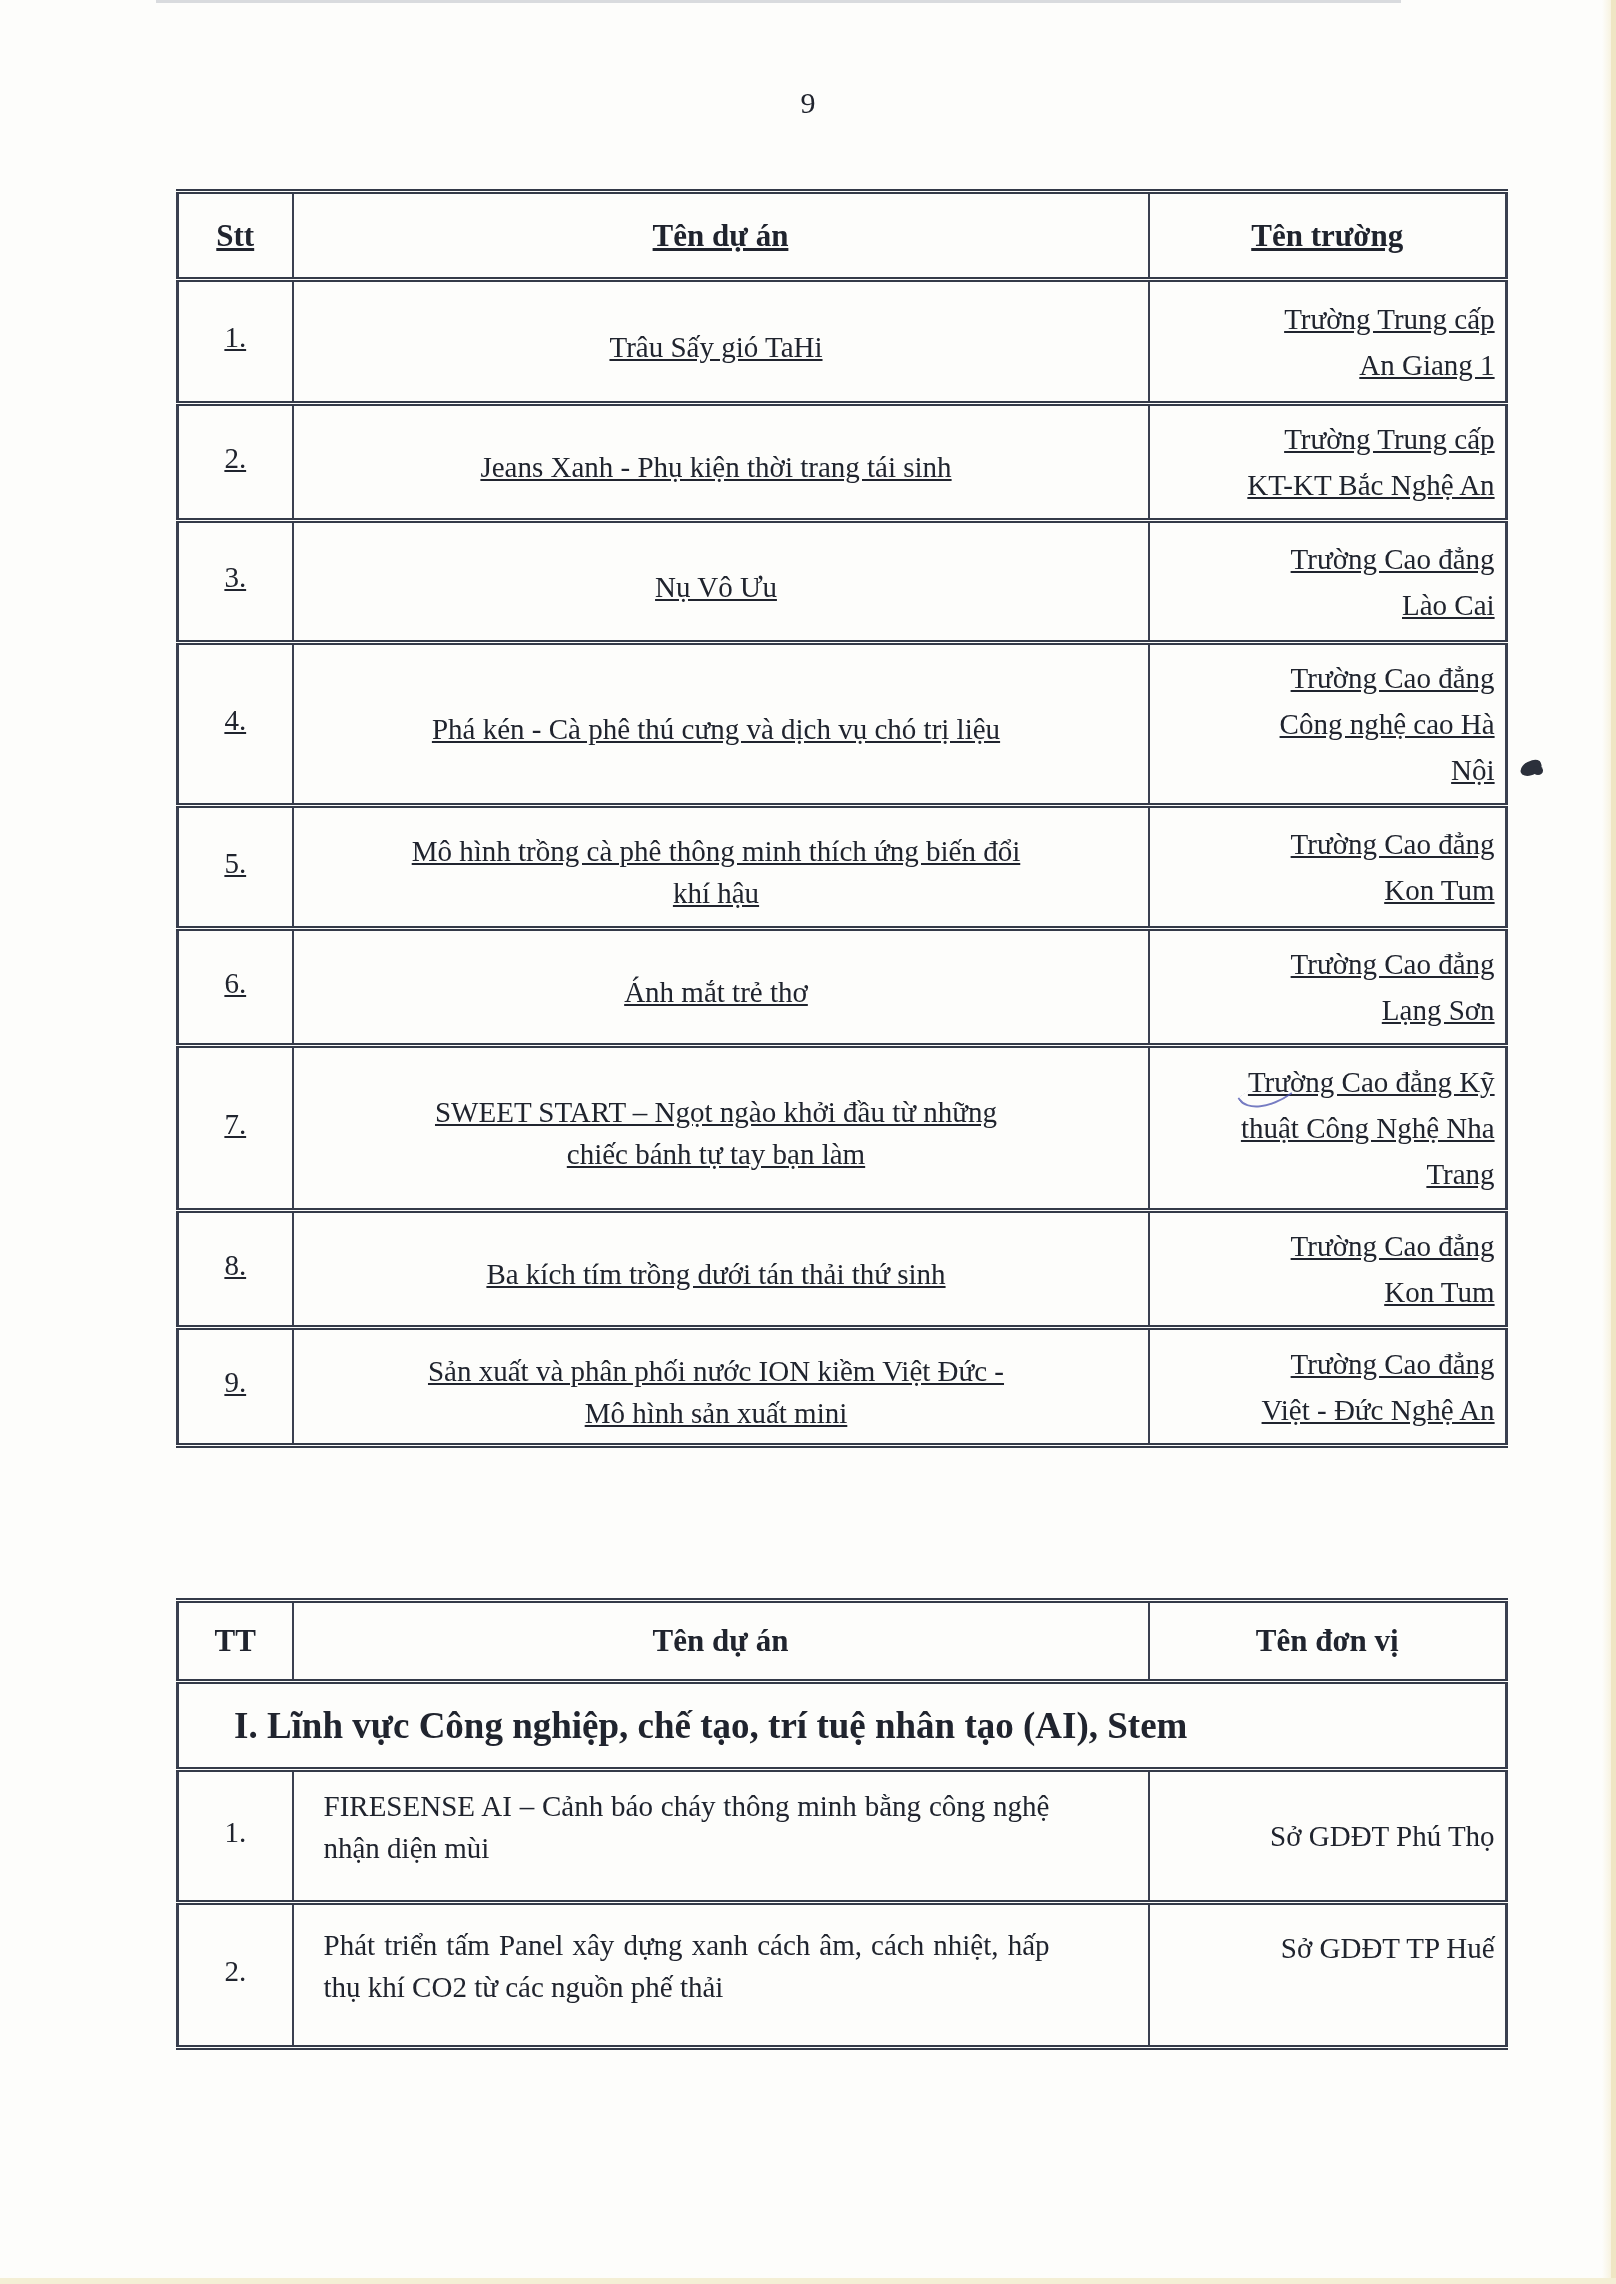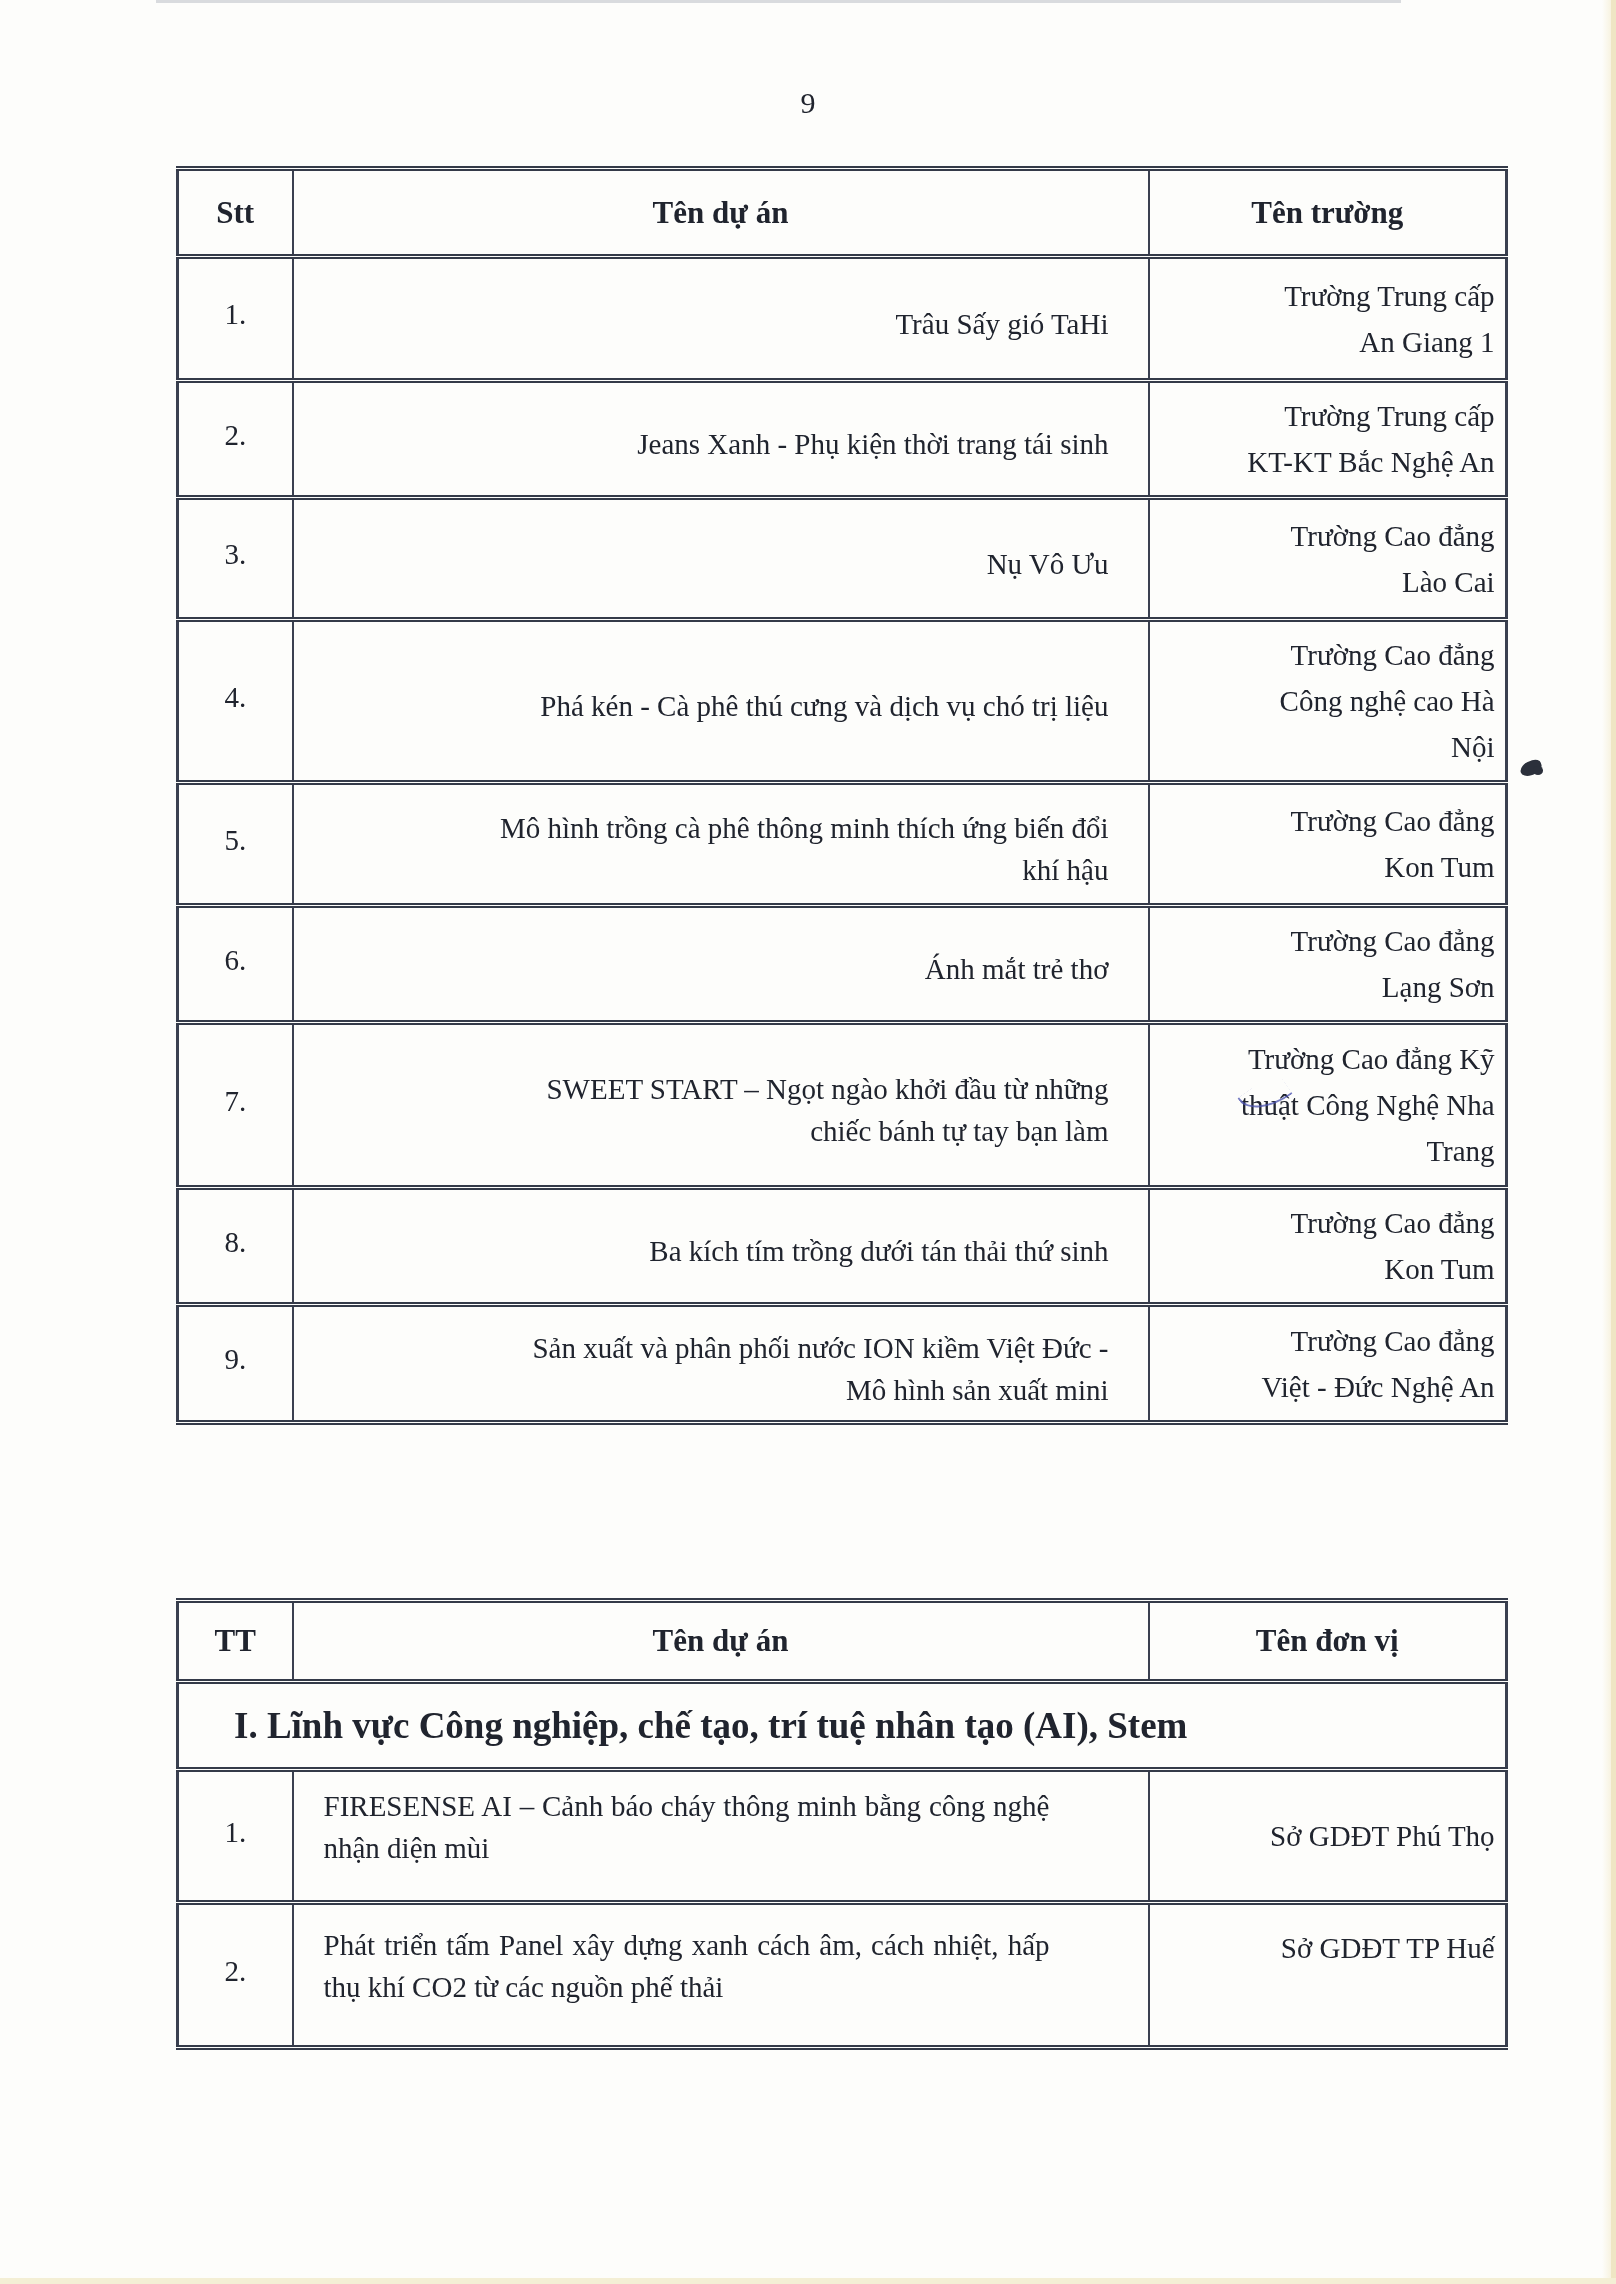--- a/index.html
+++ b/index.html
@@ -30,31 +30,31 @@
     text-align:center;font-size:30px;line-height:39px;
   }
 
   table.tbl{
     position:absolute;left:176px;width:1329px;
     border-collapse:collapse;table-layout:fixed;
     font-size:29px;line-height:42px;
     border-left:3.3px solid #3a4050;border-right:3.3px solid #3a4050;
     border-top:5.9px double #343a48;border-bottom:5.9px double #343a48;
   }
-  .t1{top:166px;}
+  .t1{top:189px;text-decoration:underline;}
   .t2{top:1598px;}
   .tbl th,.tbl td{
     border-left:2.6px solid #3a4050;border-right:2.6px solid #3a4050;
     border-top:5.2px double #343a48;border-bottom:5.2px double #343a48;
     overflow:hidden;
   }
   .tbl th{font-weight:bold;text-align:center;vertical-align:middle;font-size:31px;padding:0 6.5px;}
   .cell-no{text-align:center;vertical-align:middle;padding:0 3.9px 9px 3.9px;}
   .cell-project{
-    text-align:right;vertical-align:middle;
+    text-align:center;vertical-align:middle;
     padding:19.5px 39px 9px 30px;white-space:pre-line;
   }
   .t2 .cell-project{
     white-space:normal;text-align:justify;
     padding:13px 98px 31px 30px;
   }
   .cell-school,.cell-unit{
     text-align:right;vertical-align:middle;
     white-space:pre-line;padding:6.5px 10.4px;line-height:46px;
   }

